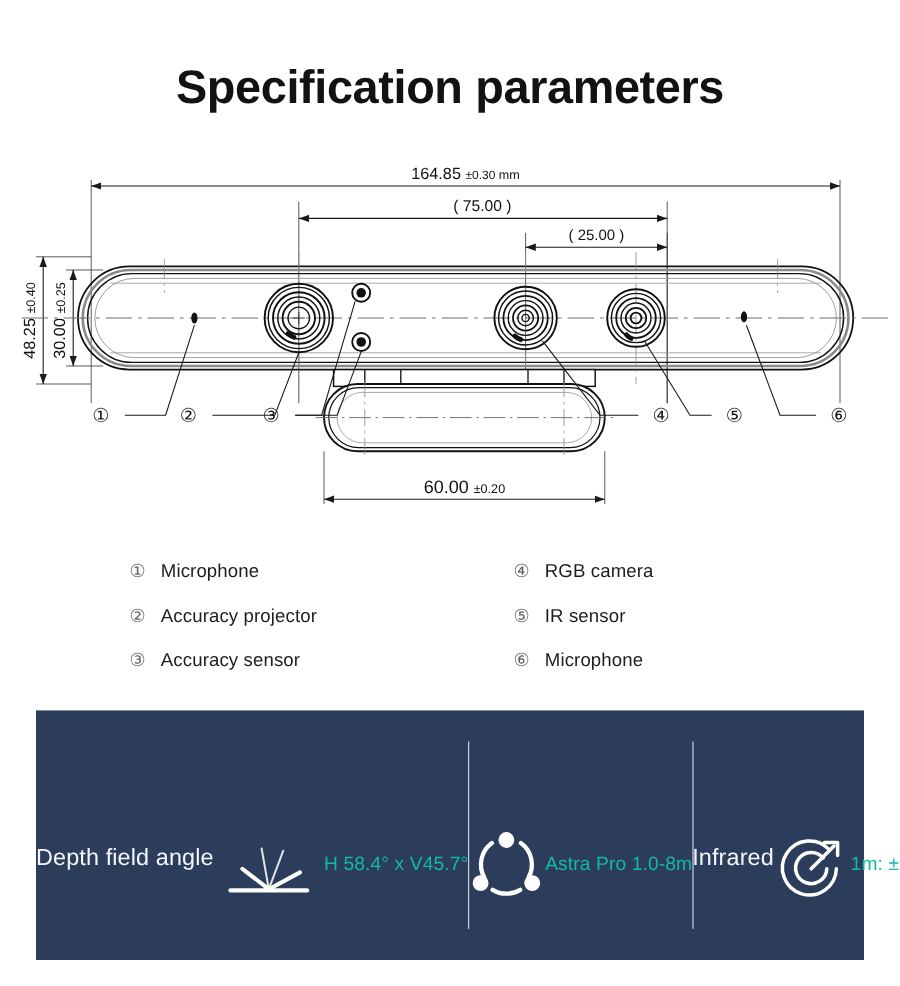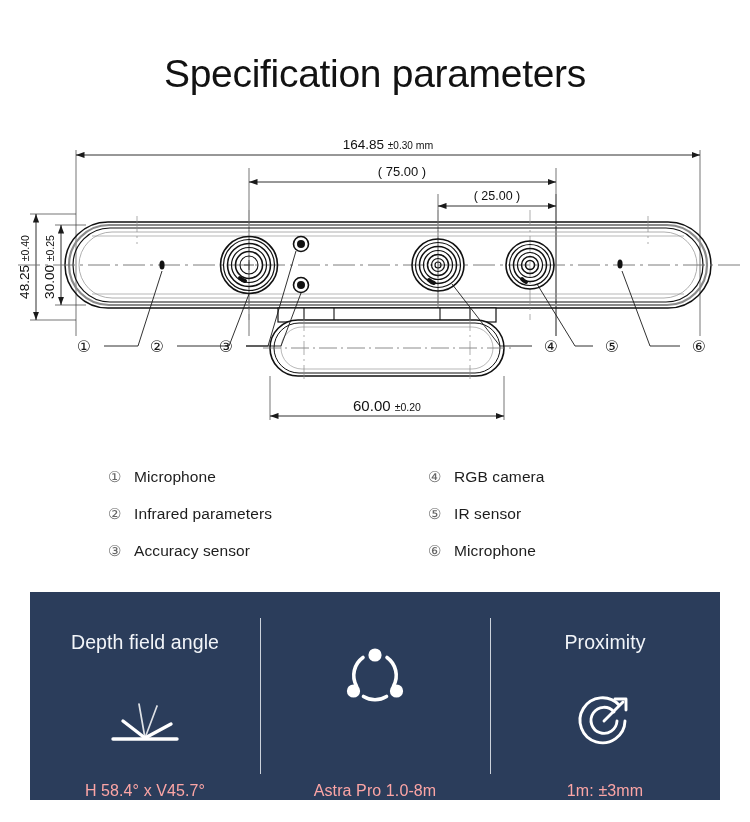--- a/index.html
+++ b/index.html
@@ -7,21 +7,21 @@
     width:750px;height:822px;
     background:#ffffff;
     font-family:"Liberation Sans", sans-serif;
     color:#1a1a1a;
     overflow:hidden;
     position:relative;
   }
   #page-title{
     position:absolute;left:0;top:52px;width:750px;
     text-align:center;
-    font-size:39px;font-weight:normal;
+    font-size:39px;font-weight:bold;
     letter-spacing:-0.3px;
     color:#121212;
   }
 
   
   #drawing{position:absolute;left:0;top:124px;width:750px;height:320px;}
 
   
   #legend{
     position:absolute;left:108px;top:458px;width:540px;height:110px;
@@ -47,43 +47,43 @@
   #feature-panel{
     position:absolute;left:30px;top:592px;
     width:690px;height:208px;
     background:#2b3d5b;
     display:flex;
     align-items:stretch;
   }
   .feature{
     flex:1 1 25%;
     position:relative;
-    display:flex;flex-direction:column;
+    display:flex;flex-direction:row;
     align-items:center;
-    justify-content:space-between;
+    justify-content:flex-end;
     padding-top:39px;
     box-sizing:border-box;
   }
   .feature + .feature::before{
     content:"";
     position:absolute;left:0;top:26px;bottom:26px;
     width:1px;background:#e8ecf2;
     opacity:.85;
   }
   .feature-title{
     font-size:19.5px;color:#f2f5f9;
     letter-spacing:0.1px;
     white-space:nowrap;
   }
   .feature-icon{
     height:66px;margin-top:14px;
     display:flex;align-items:center;justify-content:center;
   }
   .feature-value{
-    font-size:16px;color:#fca5a5;
+    font-size:16px;color:#14b8a6;
     margin-top:10px;white-space:nowrap;
     letter-spacing:0.1px;
   }
 </style>
 </head>
 <body>
 
 <div id="page-title">Specification parameters</div>
 
 <div id="drawing">
@@ -266,21 +266,21 @@
 </div>
 
 <div id="legend">
   <div class="legend-col left">
     <div class="legend-row">
       <span class="legend-num">①</span>
       <span class="legend-label">Microphone</span>
     </div>
     <div class="legend-row">
       <span class="legend-num">②</span>
-      <span class="legend-label">Infrared parameters</span>
+      <span class="legend-label">Accuracy projector</span>
     </div>
     <div class="legend-row">
       <span class="legend-num">③</span>
       <span class="legend-label">Accuracy sensor</span>
     </div>
   </div>
   <div class="legend-col right">
     <div class="legend-row">
       <span class="legend-num">④</span>
       <span class="legend-label">RGB camera</span>
@@ -326,21 +326,21 @@
           <circle cx="32" cy="7" r="6.6"></circle>
           <circle cx="10.5" cy="43" r="6.6"></circle>
           <circle cx="53.5" cy="43" r="6.6"></circle>
         </g>
       </svg>
     </div>
     <div class="feature-value">Astra Pro 1.0-8m</div>
   </div>
 
   <div class="feature">
-    <div class="feature-title">Proximity</div>
+    <div class="feature-title">Infrared</div>
     <div class="feature-icon">
       <svg width="64" height="60" viewBox="0 0 64 60">
         <g stroke="#ffffff" fill="none" stroke-width="2.9" stroke-linecap="round" stroke-linejoin="round">
           <path d="M46,15 A22.5,22.5 0 1 0 52,31"></path>
           <path d="M41,22 A13,13 0 1 0 44,31"></path>
           <path d="M31,31 L50,12"></path>
           <path d="M42,9 L53,9 L53,20"></path>
         </g>
       </svg>
     </div>

